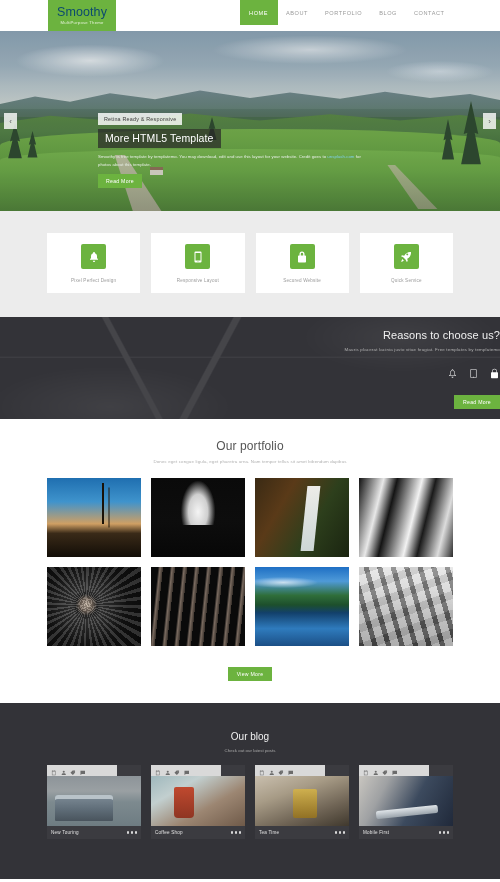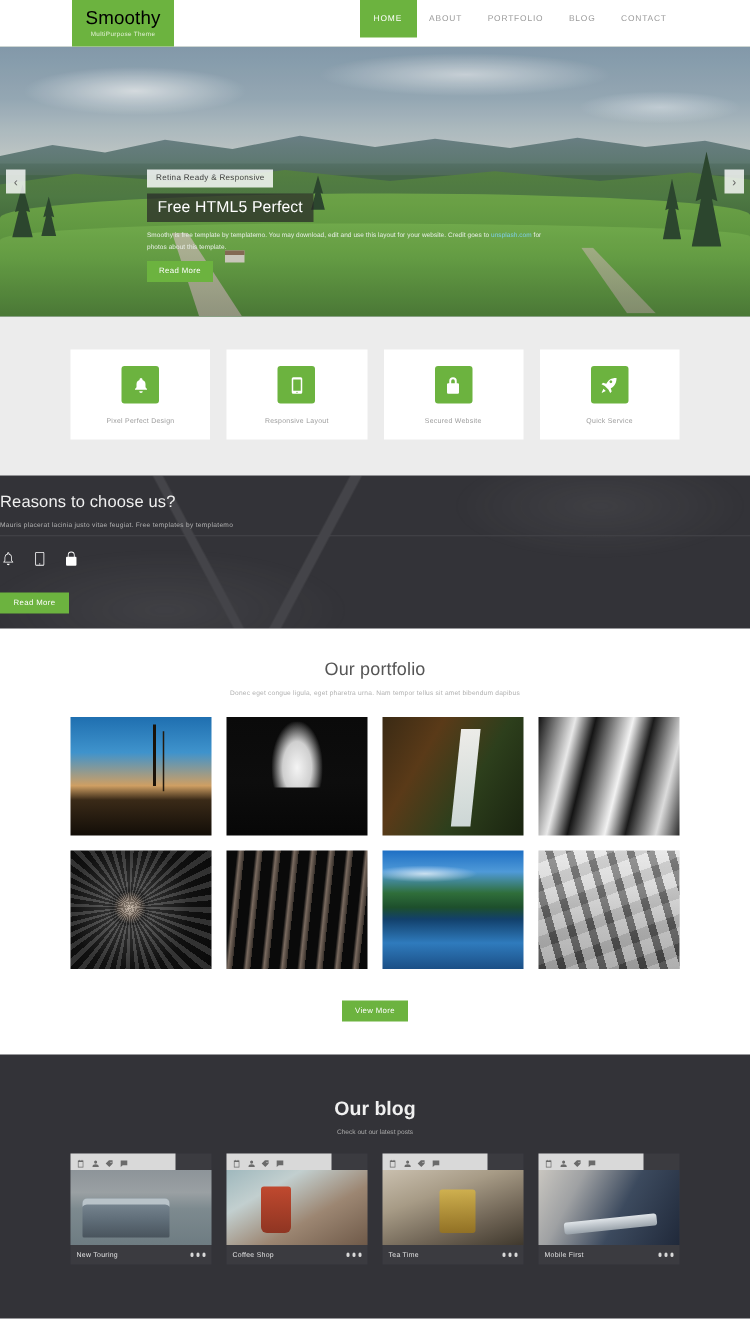--- a/index.html
+++ b/index.html
@@ -17,21 +17,21 @@
     height: 31px; background: #ffffff; position: relative;
     display: flex; align-items: flex-start; z-index: 50;
   }
   .logo {
     position: absolute; left: 48px; top: 0;
     width: 68px; height: 31px; background: #6cb33f;
     display: flex; flex-direction: column;
     align-items: center; justify-content: center; padding-top: 1px;
   }
   .logo-title {
-    color: #000000; font-size: 12.5px; font-weight: 400;
+    color: #0c4a6e; font-size: 12.5px; font-weight: 400;
     letter-spacing: 0.1px; line-height: 13px;
   }
   .logo-sub {
     color: #e4f2d8; font-size: 4.2px; letter-spacing: 0.25px;
     line-height: 6px; margin-top: 1px; text-transform: none;
   }
   .nav { position: absolute; right: 47px; top: 0; display: flex; height: 25px; }
   .nav-item {
     font-size: 5.6px; letter-spacing: 0.55px; color: #9a9a9a;
     text-transform: uppercase; height: 25px;
@@ -137,21 +137,21 @@
     display: flex; align-items: center; justify-content: center;
   }
   .feature-icon svg { width: 12px; height: 12px; fill: #ffffff; }
   .feature-label {
     margin-top: 9px; font-size: 4.6px; color: #9b9b9b; letter-spacing: .2px;
   }
 
   
   .reasons {
     position: relative; background: #333338; height: 102px;
-    display: flex; flex-direction: column; align-items: flex-start;
+    display: flex; flex-direction: column; align-items: flex-end;
     justify-content: flex-start; padding-top: 12px; overflow: hidden;
   }
   .reasons-bg {
     position: absolute; inset: 0; opacity: .085;
     background:
       linear-gradient(118deg, transparent 42%, #ffffff 42.3%, #ffffff 43.4%, transparent 43.7%),
       linear-gradient(62deg, transparent 28%, #ffffff 28.3%, #ffffff 29.2%, transparent 29.5%),
       linear-gradient(0deg, transparent 60%, #cfcfcf 60.4%, #cfcfcf 61%, transparent 61.4%),
       radial-gradient(ellipse 180px 60px at 22% 88%, #c8c8c8 0%, transparent 70%),
       radial-gradient(ellipse 140px 50px at 80% 20%, #bdbdbd 0%, transparent 72%);
@@ -213,21 +213,21 @@
   .view-more {
     display: inline-block; background: #6cb33f; color: #ffffff;
     font-size: 5.2px; padding: 4px 9px; letter-spacing: .25px; cursor: pointer;
   }
 
   
   .blog {
     position: relative; background: #333338; height: 176px; overflow: hidden;
     padding-top: 28px;
   }
-  .blog-title { text-align: center; color: #f0f0f0; font-size: 13px; font-weight: 700; }
+  .blog-title { text-align: center; color: #f0f0f0; font-size: 10px; font-weight: 400; }
   .blog-sub { text-align: center; margin-top: 6px; font-size: 4.4px; color: #a9a9a9; }
   .blog-grid {
     margin: 12px auto 0 auto; width: 406px;
     display: grid; grid-template-columns: repeat(4, 1fr); gap: 10px;
   }
   .blog-card { background: #3b3b40; position: relative; cursor: pointer; }
   .blog-iconbar {
     height: 11px; background: #d9d9d9; width: 74%;
     display: flex; align-items: center; gap: 4px; padding-left: 4px;
   }
@@ -287,21 +287,21 @@
     <div class="hero-tree" style="right:44px; top:88px; width:16px; height:46px;"></div>
     <div class="hero-tree" style="left:206px; top:86px; width:12px; height:26px;"></div>
     <div class="hero-barn"></div>
     <div class="hero-overlay"></div>
 
     <div class="slide-arrow left">‹</div>
     <div class="slide-arrow right">›</div>
 
     <div class="hero-caption">
       <div class="cap-small">Retina Ready &amp; Responsive</div><br>
-      <div class="cap-big">Free HTML5 Perfect</div>
+      <div class="cap-big">More HTML5 Template</div>
       <div class="cap-para"><span>Smoothy is free template by templatemo. You may download, edit and use this layout for your website. Credit goes to </span><a href="#">unsplash.com</a><span> for photos about this template.</span></div>
       <div class="cap-btn">Read More</div>
     </div>
   </div>
 
   <div class="features">
     <div class="feature-card">
       <div class="feature-icon">
         <svg viewBox="0 0 24 24">
             <path d="M12 2a2 2 0 0 1 2 2v.6a6 6 0 0 1 4 5.6v4l2 2.4v1H4v-1l2-2.4v-4a6 6 0 0 1 4-5.6V4a2 2 0 0 1 2-2zm0 20a2.4 2.4 0 0 0 2.4-2.4H9.6A2.4 2.4 0 0 0 12 22z"></path>

